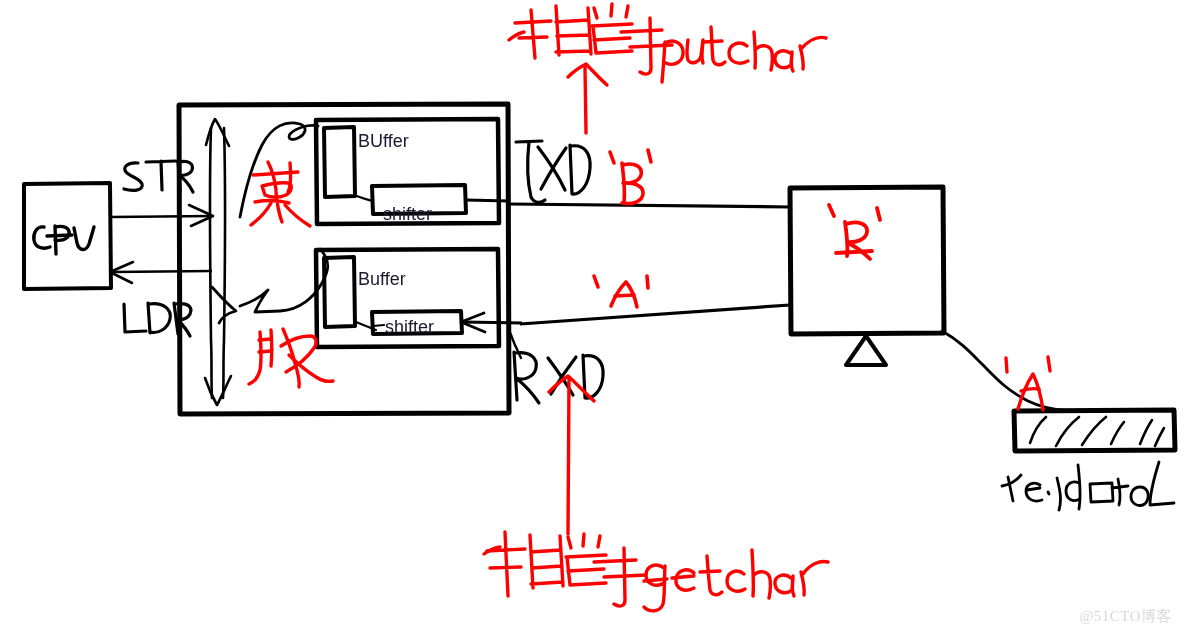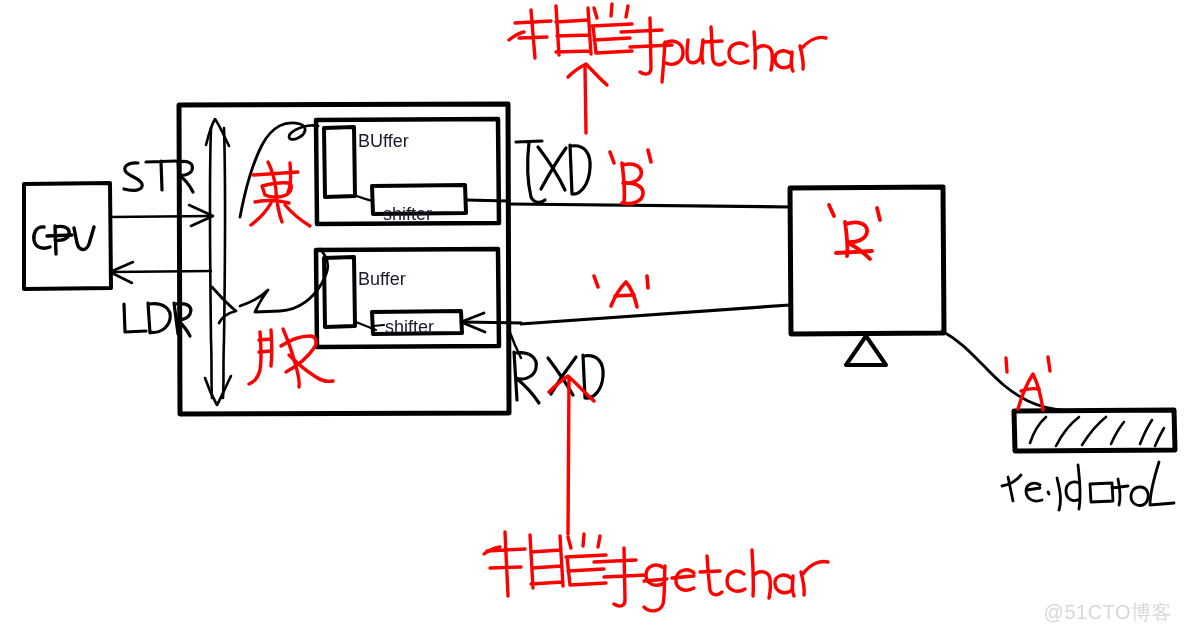--- a/index.html
+++ b/index.html
@@ -34,24 +34,24 @@
   }
   #lbl-buffer-tx { left: 358px; top: 131px; }
   #lbl-shifter-tx { left: 383px; top: 204px; }
   #lbl-buffer-rx { left: 358px; top: 269px; }
   #lbl-shifer-rx { left: 385px; top: 317px; }
   #watermark {
     position: absolute;
     right: 12px;
     bottom: 8px;
     color: #d8d8d8;
-    font-size: 20px;
+    font-size: 15px;
     letter-spacing: 0.5px;
     user-select: none;
-    font-family: Liberation Sans, sans-serif;
+    font-family: Liberation Serif, serif;
   }
 </style>
 </head>
 <body>
 
 <div id="canvas-wrap">
 
   <svg id="diagram-svg" viewBox="0 0 1184 634">
 
     <g>

